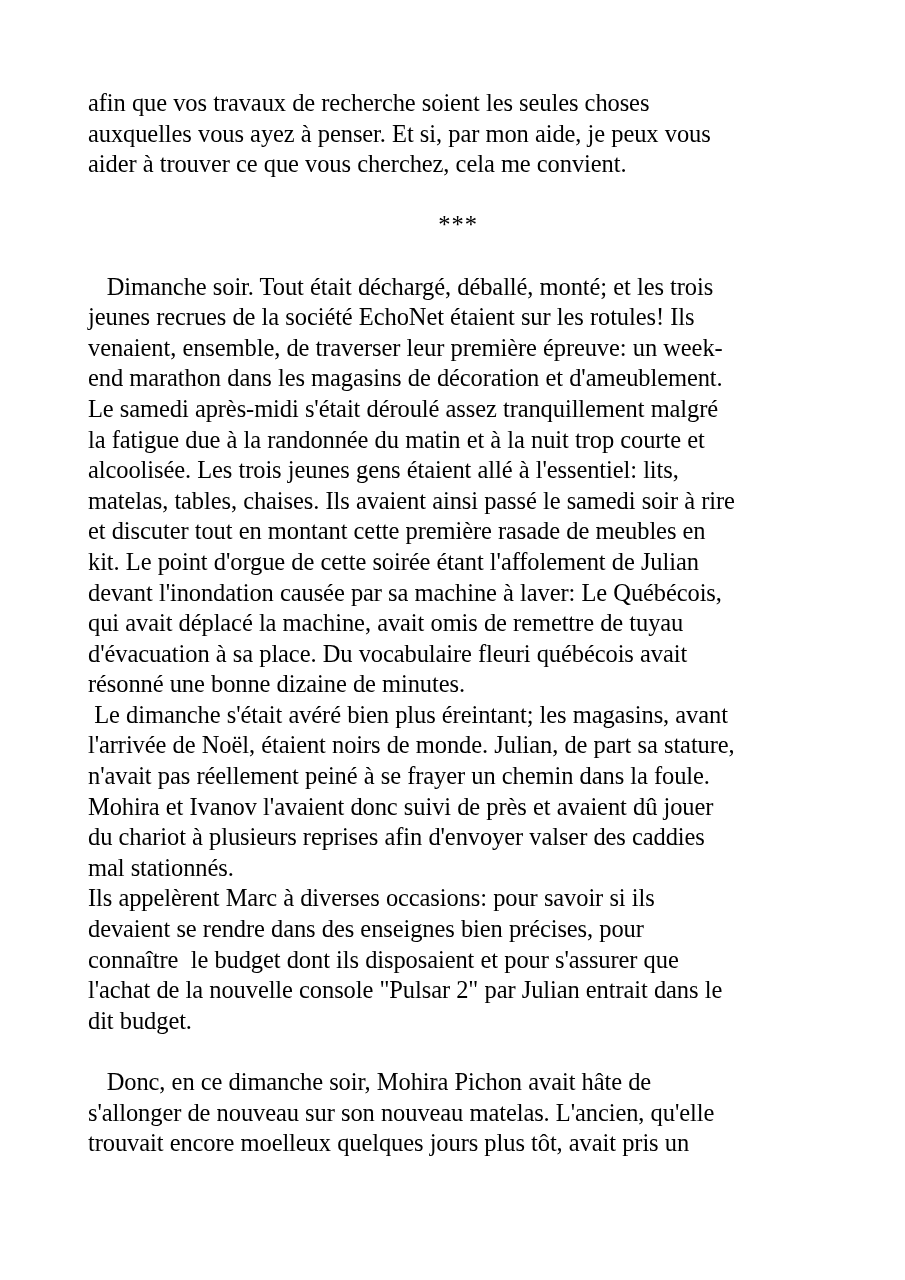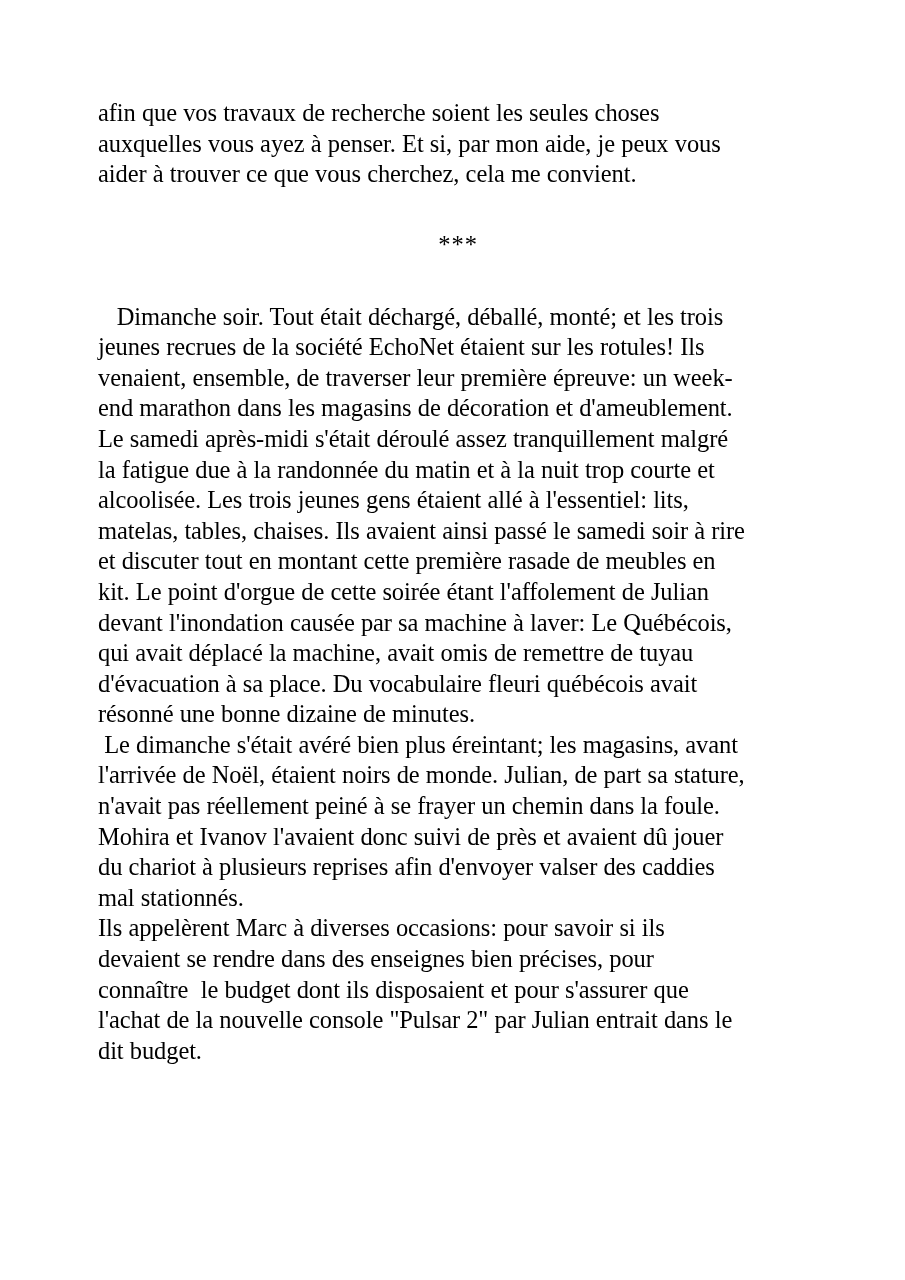--- a/index.html
+++ b/index.html
@@ -22,21 +22,21 @@
     top: 88px;
     width: 740px;
   }
   .para {
     font-family: "Liberation Serif", "DejaVu Serif", serif;
     font-size: 24.5px;
     line-height: 30.6px;
     color: #000000;
     text-align: left;
     white-space: pre-wrap;
-    margin: 10px;
+    margin: 0;
     letter-spacing: -0.1px;
     word-spacing: 0.2px;
   }
   .spacer-line {
     height: 30.6px;
   }
   .separator {
     font-family: "Liberation Serif", "DejaVu Serif", serif;
     font-size: 24.5px;
     line-height: 30.6px;
@@ -83,15 +83,18 @@
 du chariot à plusieurs reprises afin d'envoyer valser des caddies
 mal stationnés.
 Ils appelèrent Marc à diverses occasions: pour savoir si ils
 devaient se rendre dans des enseignes bien précises, pour
 connaître  le budget dont ils disposaient et pour s'assurer que
 l'achat de la nouvelle console "Pulsar 2" par Julian entrait dans le
 dit budget.</p>
 
     <div class="spacer-line"></div>
 
+    <p class="para">   Donc, en ce dimanche soir, Mohira Pichon avait hâte de
+s'allonger de nouveau sur son nouveau matelas. L'ancien, qu'elle
+trouvait encore moelleux quelques jours plus tôt, avait pris un</p>
 
   </div>
 </div>
 
 </body></html>

